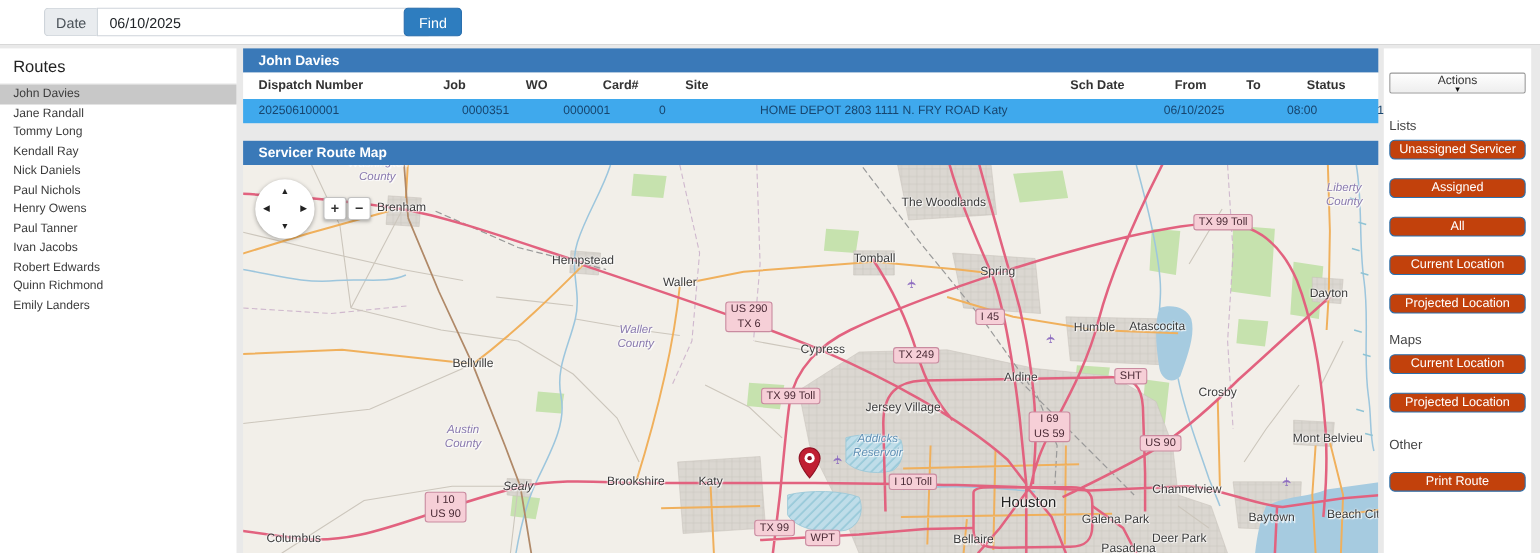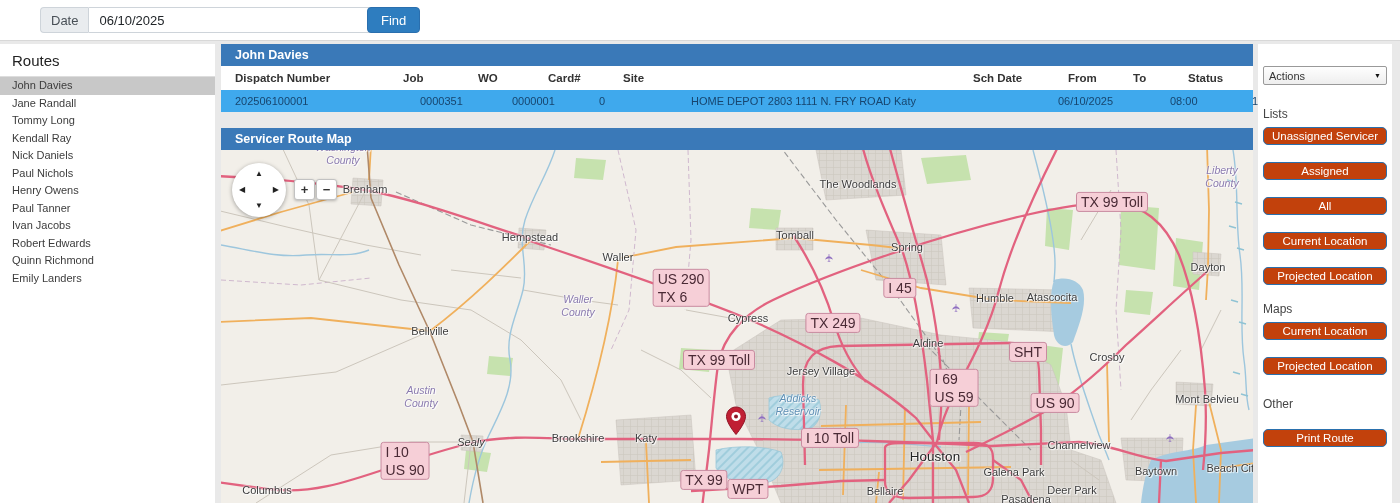--- a/index.html
+++ b/index.html
@@ -37,38 +37,38 @@
   .trow span{font-size:11px;color:#17456e;line-height:22px;padding-left:14px;overflow:hidden;white-space:nowrap;}
   
   .map{position:absolute;left:0;top:106px;width:1032px;height:353px;background:#f2efe9;overflow:hidden;}
   .map svg.base{position:absolute;left:0;top:0;}
   .mlab{position:absolute;transform:translate(-50%,-50%);font-size:11px;color:#3b3b3b;white-space:pre;
         text-shadow:0 0 2px #fff,0 0 2px #fff,1px 1px 1px #fff;pointer-events:none;}
   .mlab.big{font-size:13.5px;color:#222;}
   .mlab.county{font-style:italic;color:#8a7aae;font-size:10.5px;text-align:center;white-space:pre-line;line-height:1.2;}
   .mlab.water{font-style:italic;color:#5f8fb4;font-size:10.5px;text-align:center;white-space:pre-line;line-height:1.2;}
   .shield{position:absolute;transform:translate(-50%,-50%);background:#f6cfd7;border:1px solid #c98ba0;
-          border-radius:3px;padding:0 4px;font-size:14px;color:#4a2a35;text-align:left;
+          border-radius:3px;padding:0 4px;font-size:10px;color:#4a2a35;text-align:center;
           white-space:pre-line;line-height:1.3;pointer-events:none;}
   .airport{position:absolute;transform:translate(-50%,-50%) rotate(-90deg);color:#8d6cc0;font-size:11px;pointer-events:none;}
   .pin{position:absolute;width:22px;height:30px;}
   .pan-ctl{position:absolute;left:11px;top:13px;width:54px;height:54px;background:#fff;border-radius:50%;
            box-shadow:0 1px 4px rgba(0,0,0,.35);}
   .pan-ctl span{position:absolute;font-size:8px;color:#222;cursor:pointer;line-height:8px;}
   .pan-up{left:23px;top:7px;} .pan-down{left:23px;bottom:7px;} .pan-left{left:7px;top:23px;} .pan-right{right:7px;top:23px;}
   .zoom-btn{position:absolute;top:29px;width:21px;height:21px;background:#fff;border:1px solid #c2c2c2;
             border-radius:3px;box-shadow:0 1px 3px rgba(0,0,0,.25);font-weight:bold;font-size:13px;color:#333;
             text-align:center;line-height:18px;padding:0;cursor:pointer;font-family:"Liberation Sans",sans-serif;}
   #zin{left:73px;} #zout{left:95px;}
   
   .right-panel{position:absolute;left:1258px;top:44px;width:134px;height:459px;background:#fff;
                box-sizing:border-box;padding-top:22px;}
   .rp-select{margin:0 5px;height:17px;border:1px solid #999;border-radius:2px;
              background:linear-gradient(#fefefe,#eee);display:flex;align-items:center;
-             justify-content:space-between;padding:0 5px;font-size:11px;color:#333;cursor:pointer;}
+             justify-content:space-between;padding:0 5px;font-size:11px;color:#333;cursor:pointer;flex-direction:column;}
   .sel-arrow{font-size:7px;color:#111;}
   .rp-title{font-size:12px;color:#444;margin:22px 0 6px;padding-left:5px;}
   .rp-title.tight{margin-top:14px;}
   .rp-btn{display:block;width:124px;height:18px;margin:0 auto 17px;background:#c2410c;border:1px solid #2a70ad;
           border-radius:5px;color:#fff;font-size:11.5px;line-height:15px;text-align:center;cursor:pointer;
           padding:0;font-family:"Liberation Sans",sans-serif;}
 </style>
 </head>
 <body>
 
@@ -204,21 +204,21 @@
           <span class="mlab water" style="left: 577px; top: 255px;">Addicks
 Reservoir</span>
           <span class="shield" style="left: 460px; top: 138px;">US 290
 TX 6</span>
           <span class="shield" style="left: 679px; top: 138px;">I 45</span>
           <span class="shield" style="left: 612px; top: 173px;">TX 249</span>
           <span class="shield" style="left: 891px; top: 52px;">TX 99 Toll</span>
           <span class="shield" style="left: 498px; top: 210px;">TX 99 Toll</span>
           <span class="shield" style="left: 733px; top: 238px;">I 69
 US 59</span>
-          <span class="shield" style="left: 807px; top: 192px; margin-top: 10px;">SHT</span>
+          <span class="shield" style="left: 807px; top: 192px;">SHT</span>
           <span class="shield" style="left: 834px; top: 253px;">US 90</span>
           <span class="shield" style="left: 609px; top: 288px;">I 10 Toll</span>
           <span class="shield" style="left: 184px; top: 311px;">I 10
 US 90</span>
           <span class="shield" style="left: 483px; top: 330px;">TX 99</span>
           <span class="shield" style="left: 527px; top: 339px;">WPT</span>
           <span class="airport" style="left: 608px; top: 108px;">✈</span>
           <span class="airport" style="left: 735px; top: 158px;">✈</span>
           <span class="airport" style="left: 541px; top: 268px;">✈</span>
           <span class="airport" style="left: 949px; top: 288px;">✈</span>

